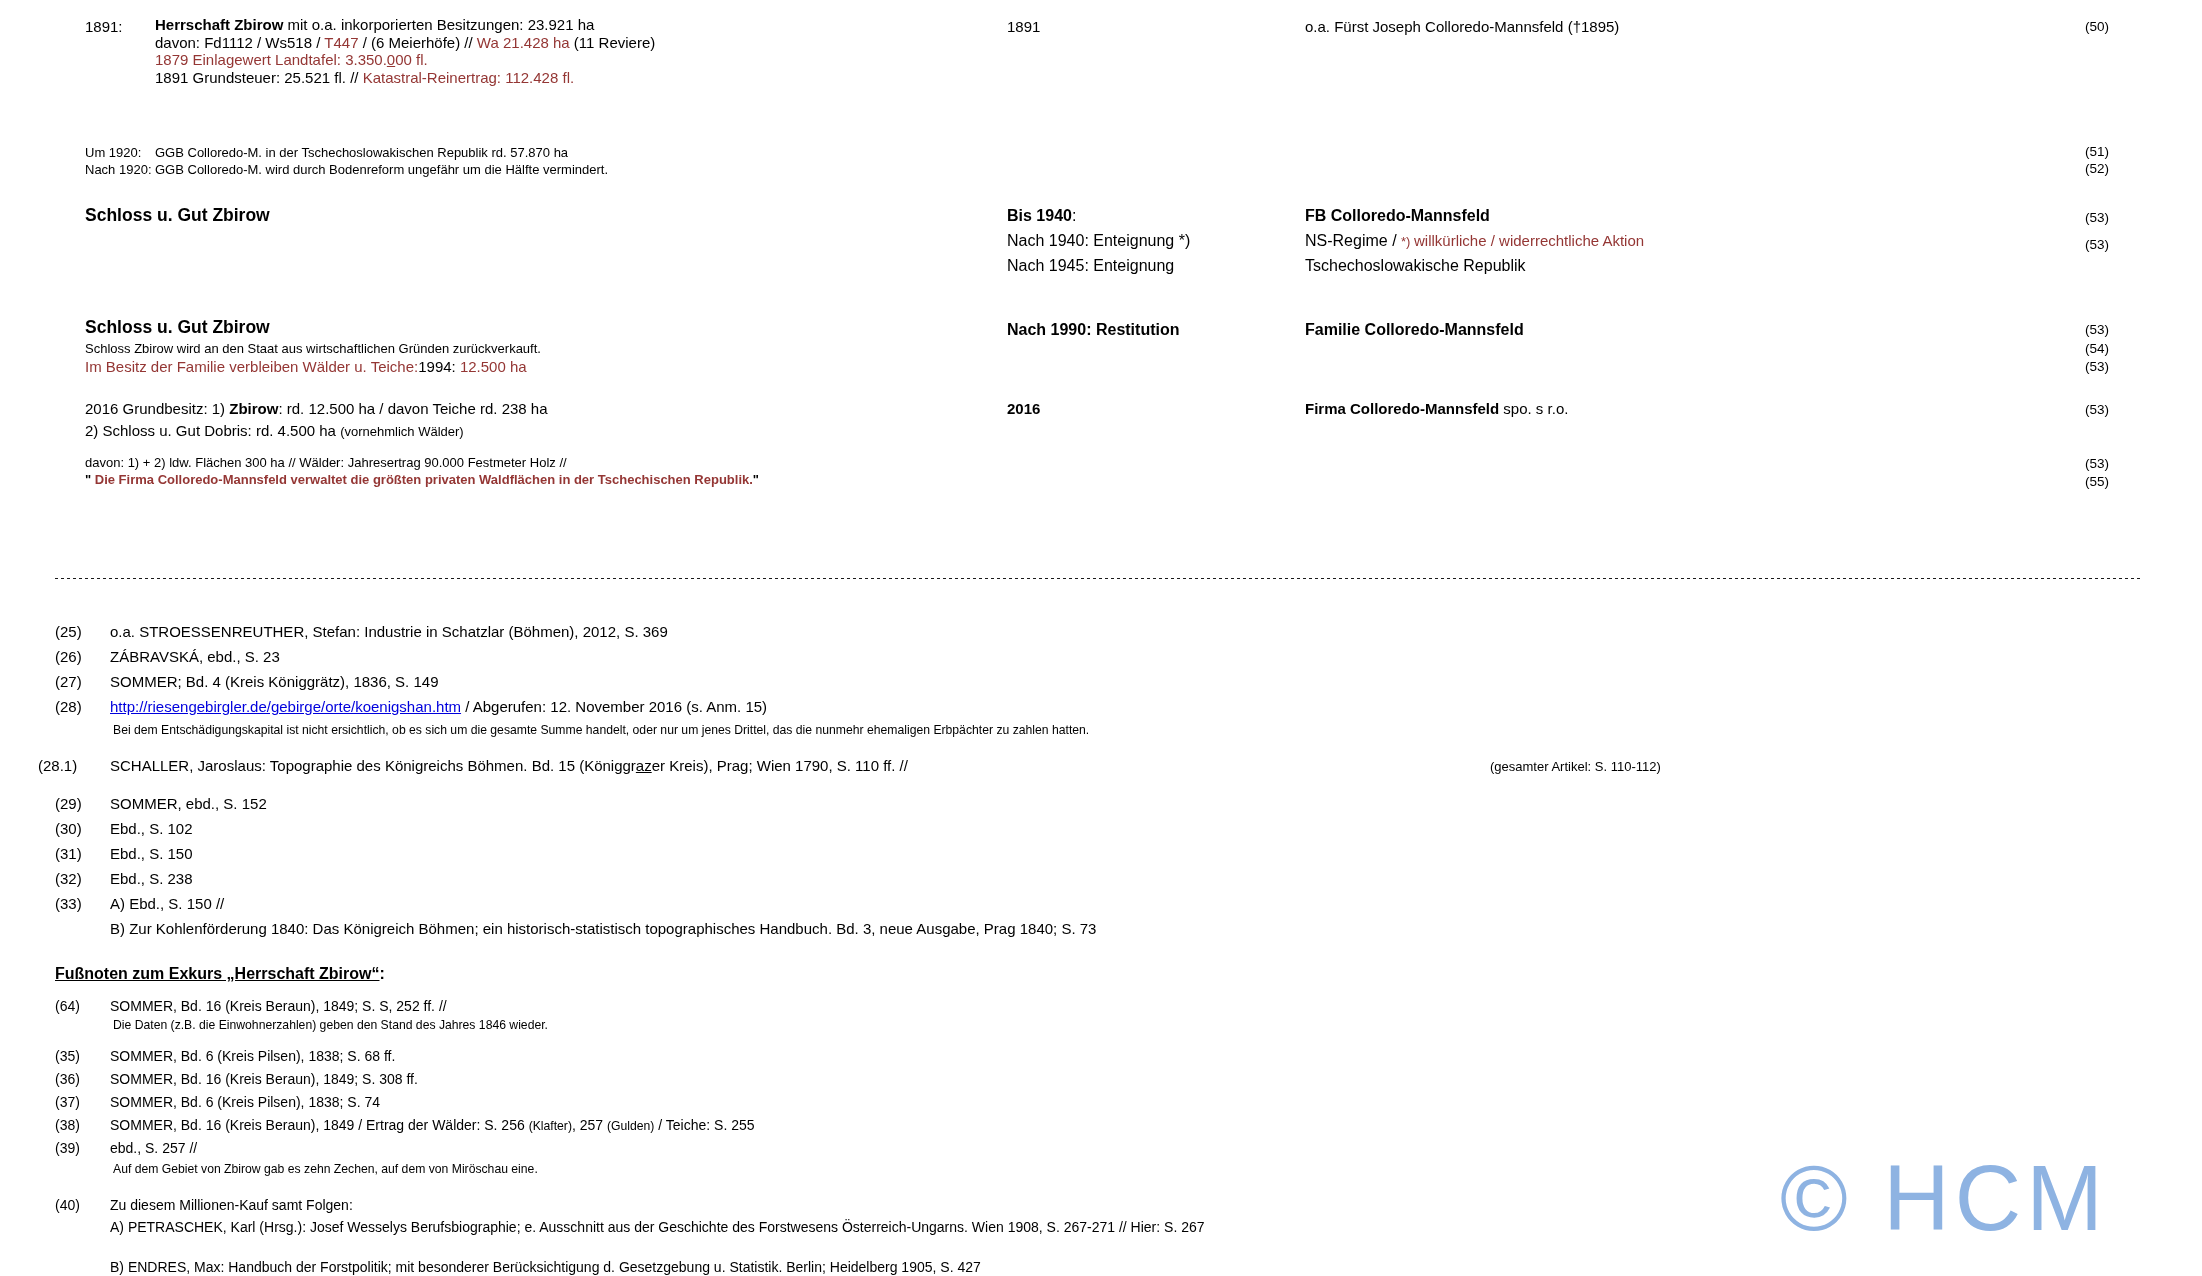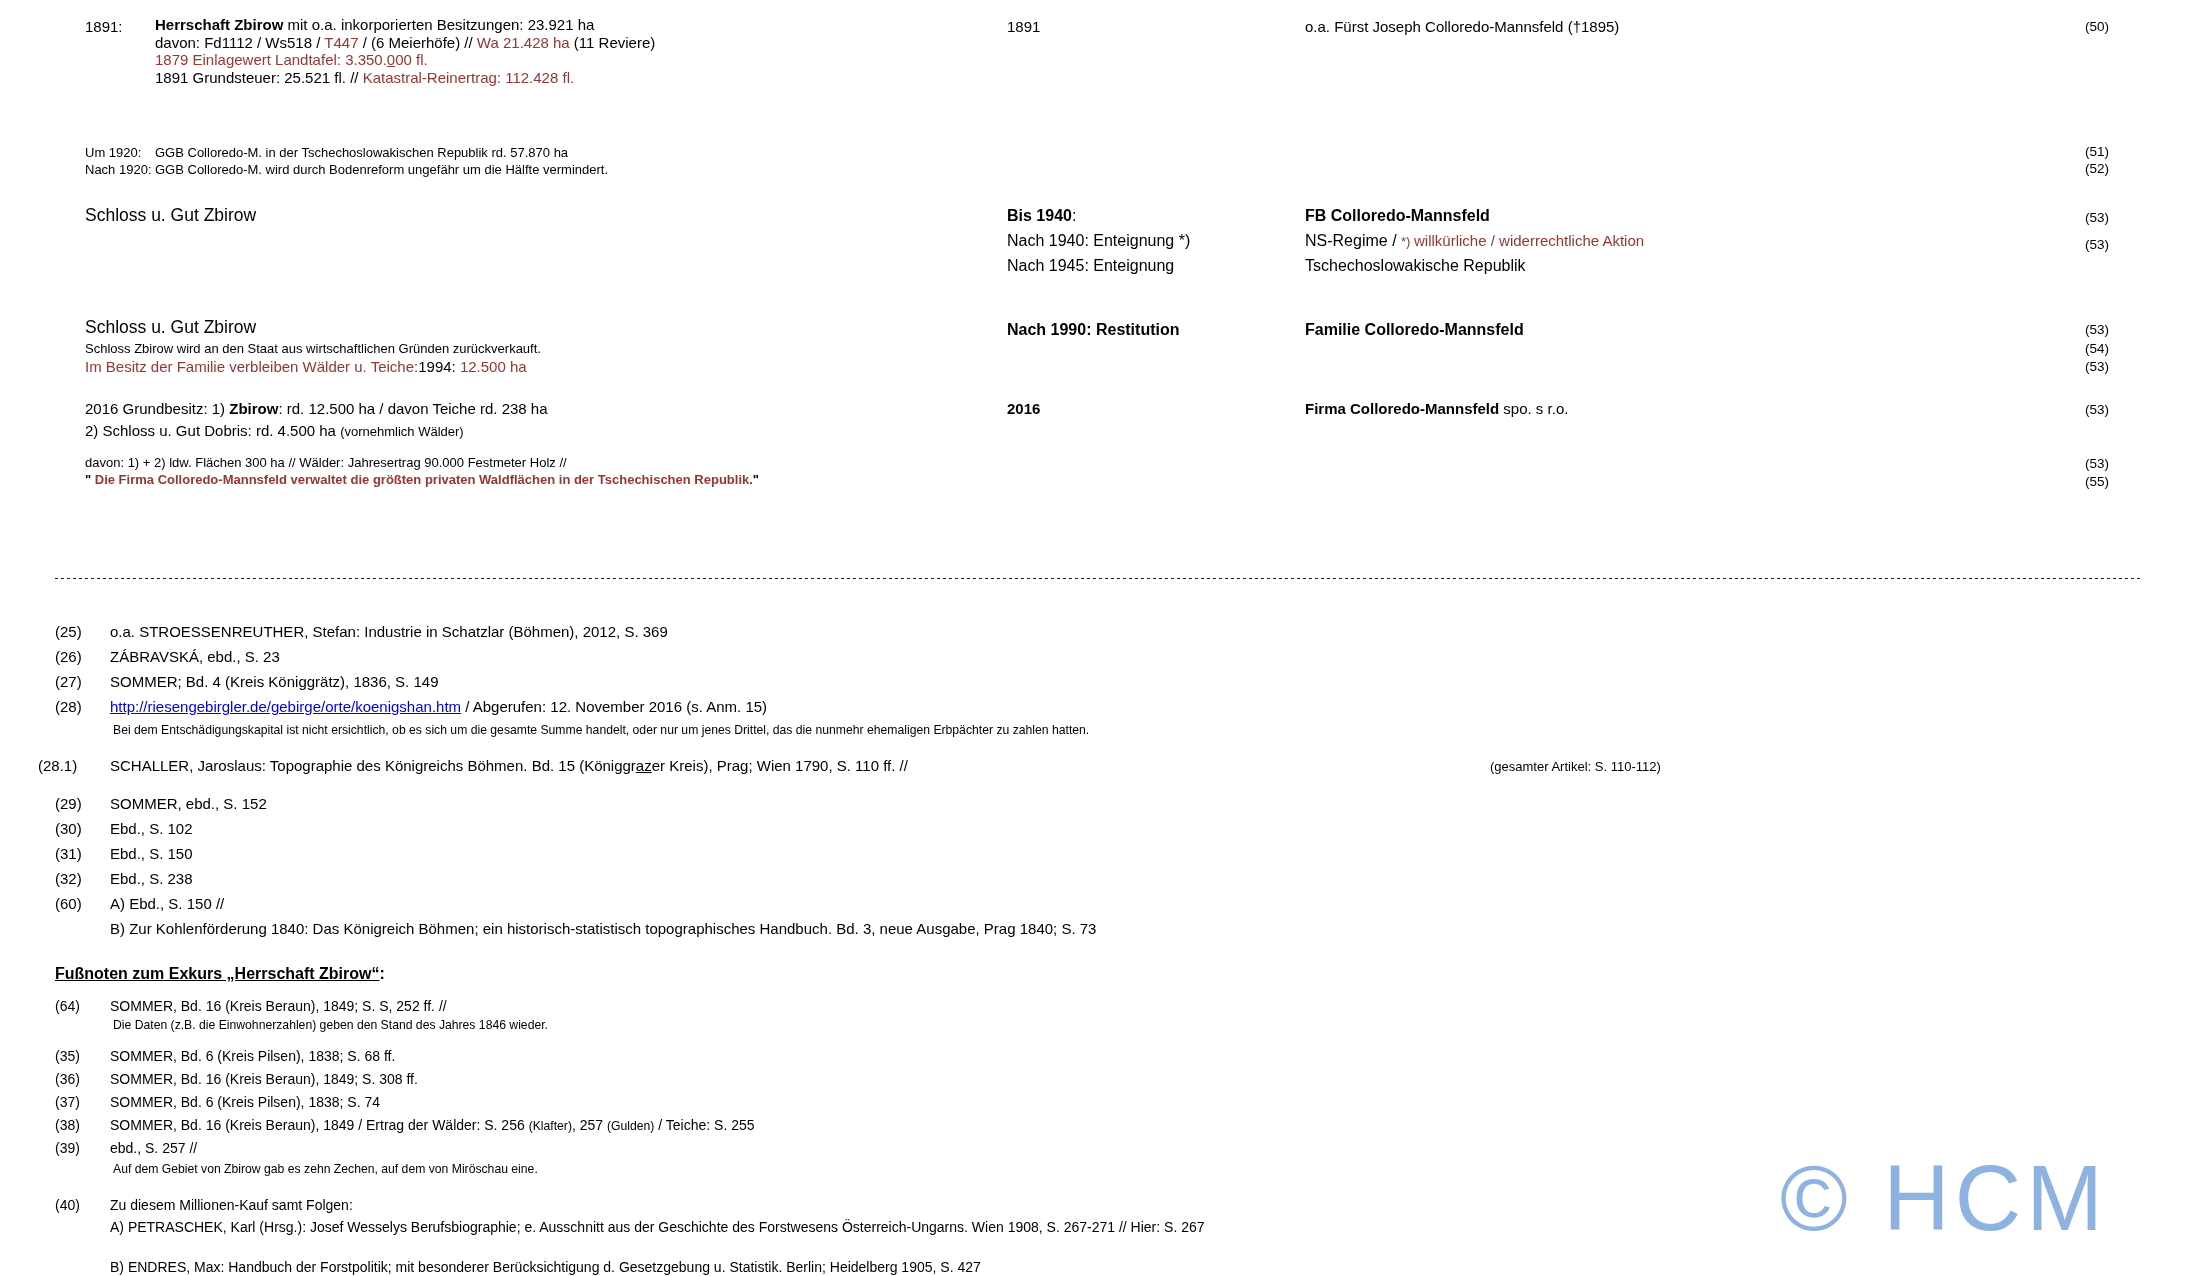--- a/index.html
+++ b/index.html
@@ -7,21 +7,21 @@
     width:2202px;height:1276px;position:relative;overflow:hidden;
     background:#ffffff;color:#000;
     font-family:"Liberation Sans", sans-serif;
   }
   .abs{position:absolute;white-space:nowrap}
   .t15{font-size:15px}
   .t16{font-size:16px;line-height:25px}
   .t14{font-size:14px}
   .t13{font-size:13px}
   .t12{font-size:12.2px}
-  .h17{font-size:17.5px;font-weight:400}
+  .h17{font-size:17.5px;font-weight:700}
   .b{font-weight:700}
   .red{color:#943634}
   .u{text-decoration:underline}
   .link{color:#0000dd;text-decoration:underline;cursor:pointer}
   .ref{font-size:13.5px}
   .lines>div{height:17.5px}
   .fnrow .num{display:inline-block;width:55px}
   .fnrow .numw{display:inline-block;width:72px}
   .sep{
     height:1px;
@@ -91,21 +91,21 @@
 <div class="abs t15 fnrow" style="left:55px;top:698px"><span class="num">(28)</span><span><span class="link">http://riesengebirgler.de/gebirge/orte/koenigshan.htm</span><span> / Abgerufen: 12. November 2016 (s. Anm. 15)</span></span></div>
 <div class="abs t12" style="left:113px;top:723px">Bei dem Entschädigungskapital ist nicht ersichtlich, ob es sich um die gesamte Summe handelt, oder nur um jenes Drittel, das die nunmehr ehemaligen Erbpächter zu zahlen hatten.</div>
 
 <div class="abs t15 fnrow" style="left:38px;top:757px"><span class="numw">(28.1)</span><span><span>SCHALLER, Jaroslaus: Topographie des Königreichs Böhmen. Bd. 15 (Königgr</span><span class="u">az</span><span>er Kreis), Prag; Wien 1790, S. 110 ff. //</span></span></div>
 <div class="abs t13" style="left:1490px;top:759px">(gesamter Artikel: S. 110-112)</div>
 
 <div class="abs t15 fnrow" style="left:55px;top:795px"><span class="num">(29)</span><span>SOMMER, ebd., S. 152</span></div>
 <div class="abs t15 fnrow" style="left:55px;top:820px"><span class="num">(30)</span><span>Ebd., S. 102</span></div>
 <div class="abs t15 fnrow" style="left:55px;top:845px"><span class="num">(31)</span><span>Ebd., S. 150</span></div>
 <div class="abs t15 fnrow" style="left:55px;top:870px"><span class="num">(32)</span><span>Ebd., S. 238</span></div>
-<div class="abs t15 fnrow" style="left:55px;top:895px"><span class="num">(60)</span><span>A) Ebd., S. 150 //</span></div>
+<div class="abs t15 fnrow" style="left:55px;top:895px"><span class="num">(33)</span><span>A) Ebd., S. 150 //</span></div>
 <div class="abs t15" style="left:110px;top:920px">B) Zur Kohlenförderung 1840: Das Königreich Böhmen; ein historisch-statistisch topographisches Handbuch. Bd. 3, neue Ausgabe, Prag 1840; S. 73</div>
 
 <div class="abs t16" style="left:55px;top:961px"><span class="b u">Fußnoten zum Exkurs „Herrschaft Zbirow“</span><span class="b">:</span></div>
 
 <div class="abs t14 fnrow" style="left:55px;top:998px"><span class="num">(64)</span><span>SOMMER, Bd. 16 (Kreis Beraun), 1849; S. S, 252 ff. //</span></div>
 <div class="abs t12" style="left:113px;top:1018px">Die Daten (z.B. die Einwohnerzahlen) geben den Stand des Jahres 1846 wieder.</div>
 
 <div class="abs t14 fnrow" style="left:55px;top:1048px"><span class="num">(35)</span><span>SOMMER, Bd. 6 (Kreis Pilsen), 1838; S. 68 ff.</span></div>
 <div class="abs t14 fnrow" style="left:55px;top:1071px"><span class="num">(36)</span><span>SOMMER, Bd. 16 (Kreis Beraun), 1849; S. 308 ff.</span></div>
 <div class="abs t14 fnrow" style="left:55px;top:1094px"><span class="num">(37)</span><span>SOMMER, Bd. 6 (Kreis Pilsen), 1838; S. 74</span></div>

